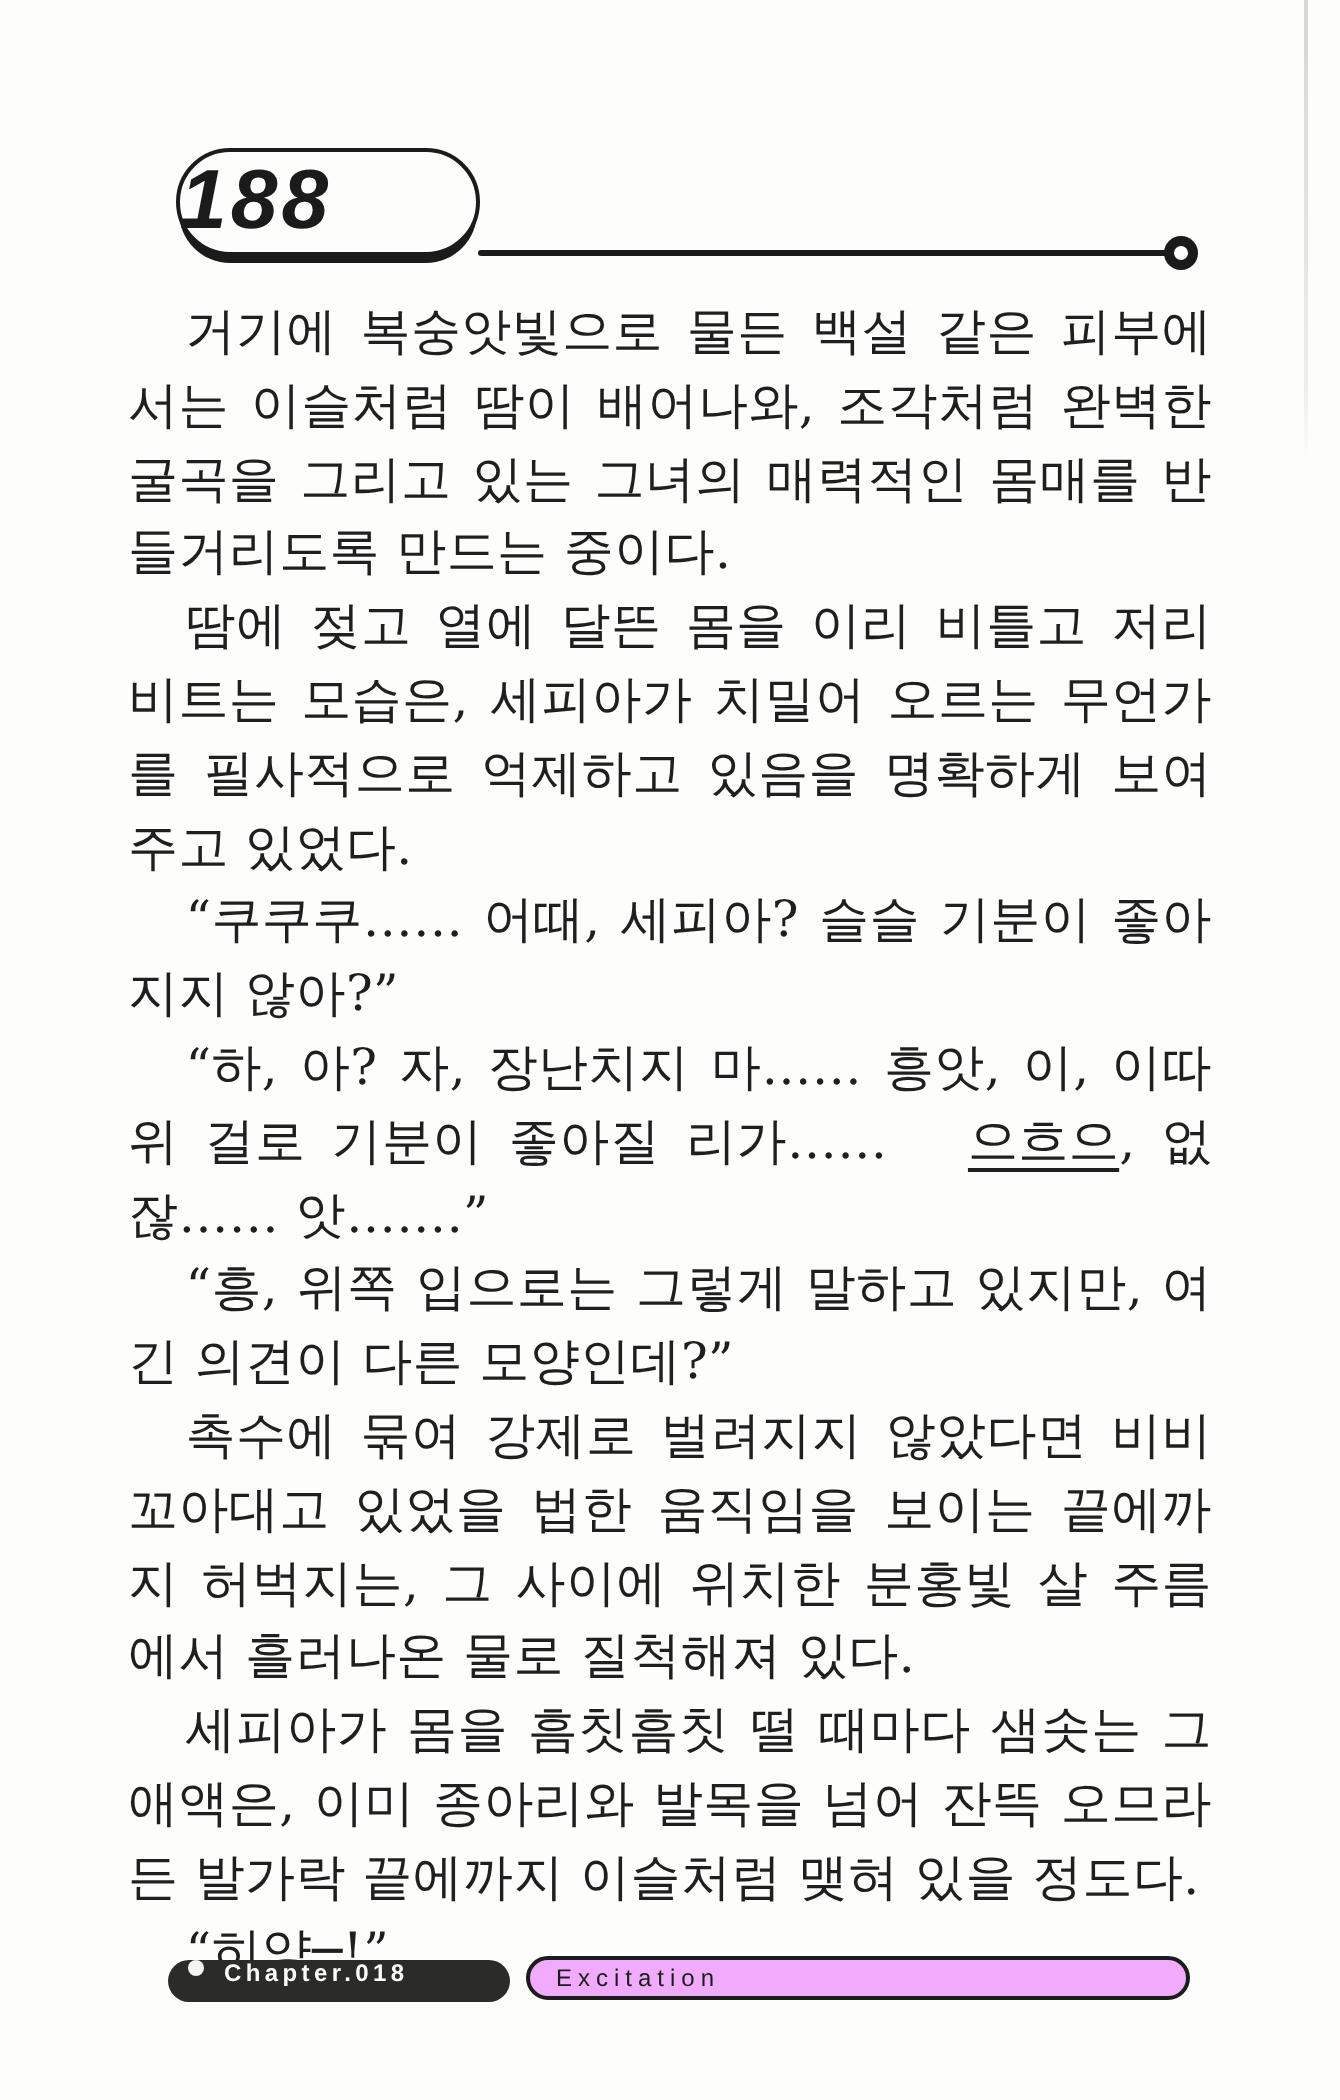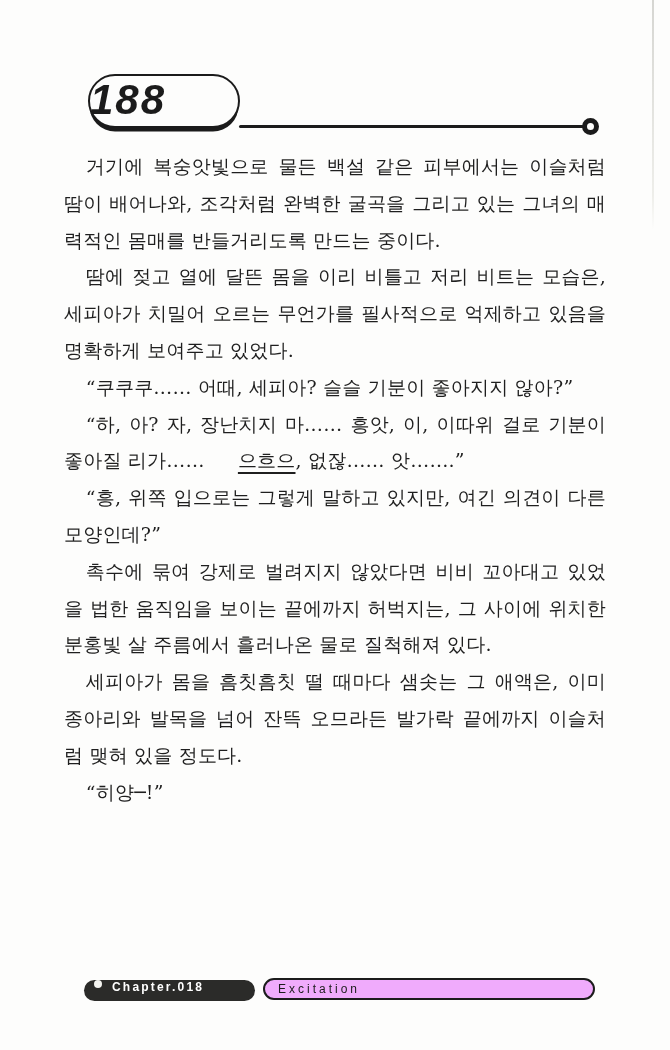--- a/index.html
+++ b/index.html
@@ -37,21 +37,21 @@
   }
   .header-ring{
     position:absolute;left:582px;top:118px;width:17px;height:17px;
     border:5px solid #1b1b1b;border-radius:50%;background:#fdfdfc;
     box-sizing:border-box;
   }
 
   
   .body-text{
     position:absolute;left:64px;top:148px;width:542px;
-    font-size:19px;line-height:36.8px;color:#1f1f1f;
+    font-size:25px;line-height:36.8px;color:#1f1f1f;
     letter-spacing:0.2px;
   }
   .para{
     margin:0;
     text-indent:1.15em;
     text-align:justify;
     word-break:break-all;
   }
   .u{
     text-decoration:underline;

